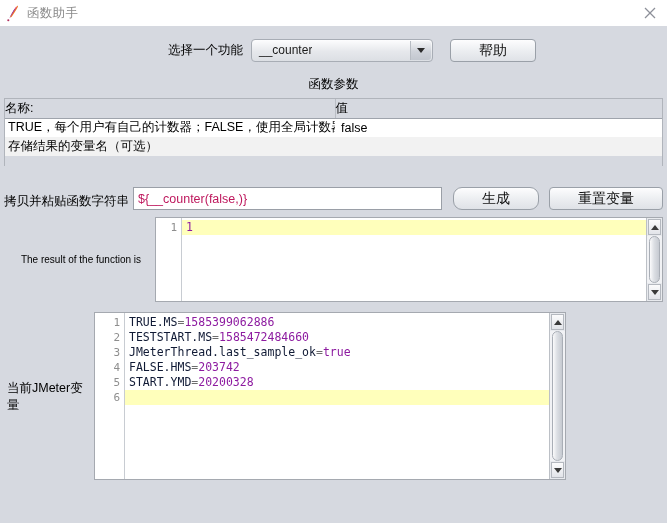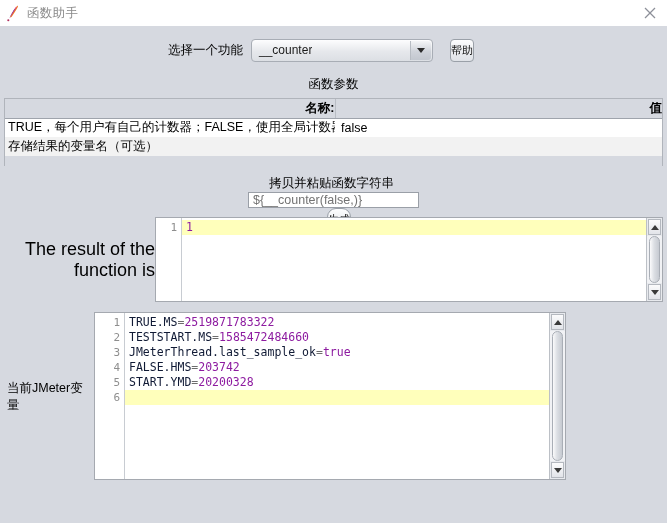--- a/index.html
+++ b/index.html
@@ -64,23 +64,23 @@
     display:flex; align-items:center; justify-content:center;
   }
   .combo-arrow i {
     width:0; height:0; border-left:4px solid transparent; border-right:4px solid transparent;
     border-top:5px solid #2b2b2b; display:block;
   }
   .btn {
     border: 1px solid #9aa0a8;
     border-radius: 4px;
     background: linear-gradient(#fdfdfe, #eceef1 52%, #dfe2e7);
-    font-size: 11px;
+    font-size: 14px;
     color: #111;
-    padding: 0 0;
+    padding: 0 28px;
     height: 23px;
     line-height: 21px;
     cursor: default;
     font-family: inherit;
     white-space: nowrap;
   }
   .btn-help { margin-left: 17px; }
 
   
   .params-title {
@@ -90,72 +90,71 @@
   }
   .table-wrap {
     margin: 0 4px;
     border: 1px solid #b0b4bb;
     background: #d6d9e0;
     height: 68px;
   }
   .tbl { width: 100%; border-collapse: collapse; table-layout: fixed; }
   .tbl th {
     background: #d6d9e0;
-    font-weight: bold;
+    font-weight: normal;
     font-size: 12.5px;
     height: 19px;
     border-bottom: 1px solid #9fa4ac;
-    text-align: right;
+    text-align: left;
     padding: 0;
   }
   .tbl th.col-name { border-right: 1px solid #b9bdc4; }
   .tbl td {
     height: 19px;
     font-size: 12.5px;
     padding: 0 0 0 3px;
     white-space: nowrap;
     overflow: hidden;
   }
   .tbl tr.r-odd td { background: #ffffff; }
   .tbl tr.r-even td { background: #f2f2f2; }
   .tbl td.v { padding-left: 6px; }
   .tbl-pad { height: 10px; background: #d6d9e0; }
 
   
   .fnrow {
-    display: flex; align-items: center;
+    display: flex; align-items: flex-end;
     padding: 9px 4px 0 4px;
     height: 44px;
-    flex-direction: column;
   }
   .fn-label { font-size: 12.5px; white-space: nowrap; margin-right: 4px; }
   .fn-input {
     flex: 1 1 auto;
     height: 23px;
     border: 1px solid #9a9fa7;
     background: #ffffff;
     font-family: inherit;
     font-size: 12.5px;
     padding: 0 4px;
-    color: #737373;
+    color: #be185d;
     outline: none;
     min-width: 0;
   }
   .fn-gen { margin-left: 11px; border-radius: 9px; }
   .fn-reset { margin-left: 10px; }
 
   
   .resultrow {
     display: flex; align-items: center;
     padding: 3px 4px 0 4px;
     height: 96px;
   }
   .result-label {
     width: 151px; flex: 0 0 151px;
-    font-size: 18px; text-align: right; padding-left: 3px;
+    font-size: 10px; text-align: center; padding-left: 3px;
   }
   .editor {
     flex: 1 1 auto;
     height: 85px;
     border: 1px solid #a5a9b0;
     background: #fff;
     display: flex;
     overflow: hidden;
   }
   .gutter {
@@ -327,21 +326,21 @@
   <div class="var-editor">
     <div class="gutter">
       <div>1</div>
       <div>2</div>
       <div>3</div>
       <div>4</div>
       <div>5</div>
       <div>6</div>
     </div>
     <div class="code">
-      <div class="line"><span class="tok-key">TRUE.MS</span><span class="tok-eq">=</span><span class="tok-val">2519871783322</span></div>
+      <div class="line"><span class="tok-key">TRUE.MS</span><span class="tok-eq">=</span><span class="tok-val">1585399062886</span></div>
       <div class="line"><span class="tok-key">TESTSTART.MS</span><span class="tok-eq">=</span><span class="tok-val">1585472484660</span></div>
       <div class="line"><span class="tok-key">JMeterThread.last_sample_ok</span><span class="tok-eq">=</span><span class="tok-val">true</span></div>
       <div class="line"><span class="tok-key">FALSE.HMS</span><span class="tok-eq">=</span><span class="tok-val">203742</span></div>
       <div class="line"><span class="tok-key">START.YMD</span><span class="tok-eq">=</span><span class="tok-val">20200328</span></div>
       <div class="line hl"><span class="tok-key"></span></div>
     </div>
     <div class="vscroll">
       <div class="vs-btn vs-up">
           <i></i>
         </div>

